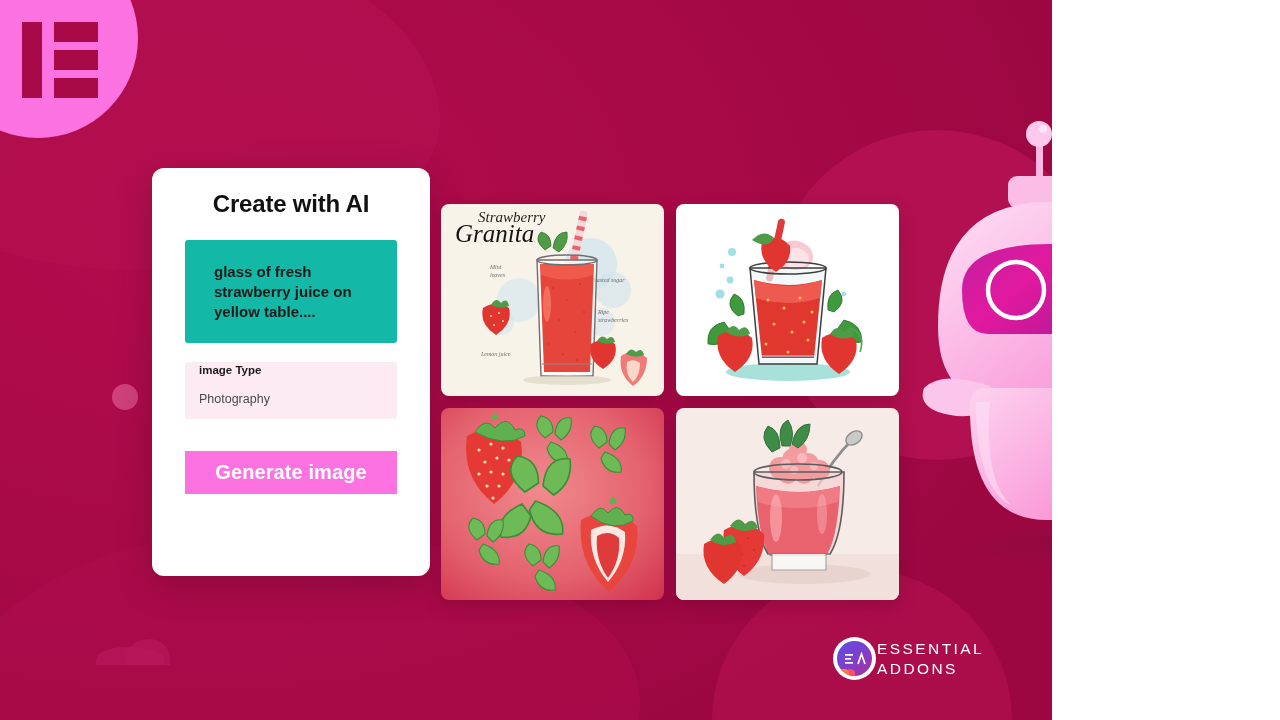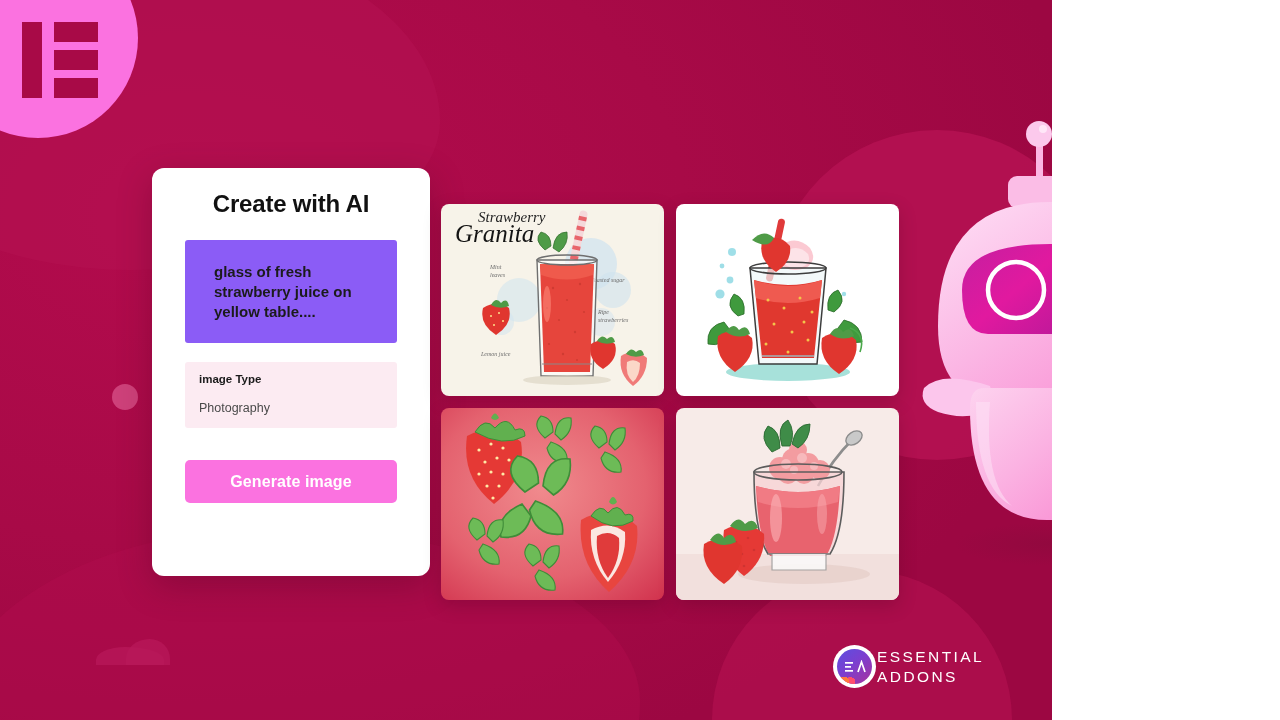--- a/index.html
+++ b/index.html
@@ -105,60 +105,60 @@
   }
   .card-title {
     font-size:24px;
     font-weight:bold;
     color:#111111;
     text-align:center;
     letter-spacing:-.2px;
     margin-bottom:22px;
   }
   .prompt-box {
-    background:#8b5cf6;
+    background:#14b8a6;
     border-radius:3px;
     padding:22px 16px 22px 29px;
     min-height:92px;
     display:flex; align-items:center;
   }
   .prompt-text {
     font-size:15px;
     font-weight:bold;
     color:#1b1b1b;
     line-height:1.32;
   }
   .field {
     background:#fcebf2;
     border-radius:3px;
     margin-top:19px;
-    padding:9px 14px 10px 14px;
+    padding:0 14px 10px 14px;
   }
   .field-label {
     font-size:11.5px;
     font-weight:bold;
     color:#1b1b1b;
     line-height:1.4;
   }
   .field-value {
     font-size:12.5px;
     color:#4a4a4a;
     line-height:1.5;
     margin-top:12px;
   }
   .gen-btn {
     display:block;
     margin-top:32px;
     width:100%;
     height:43px;
     background:#fb72e0;
     border:none;
-    border-radius:5px;
+    border-radius:0;
     color:#ffffff;
-    font-size:16px;
+    font-size:20px;
     font-weight:bold;
     font-family:"Liberation Sans", sans-serif;
     cursor:pointer;
     letter-spacing:.1px;
   }
 
   
   .results {
     position:absolute;
     left:441px; top:172px;
@@ -182,21 +182,21 @@
     position:absolute;
     left:912px; top:112px;
     width:266px; height:470px;
     pointer-events:none;
   }
   .robot svg { display:block; width:100%; height:100%; }
 
   
   .brand {
     position:absolute;
-    right:68px; bottom:32px;
+    right:68px; bottom:40px;
     display:flex; align-items:center; gap:1px;
   }
   .brand-badge {
     width:43px; height:43px;
     border-radius:50%;
     background:#ffffff;
     display:flex; align-items:center; justify-content:center;
     flex:0 0 auto;
   }
   .brand-badge-inner {

